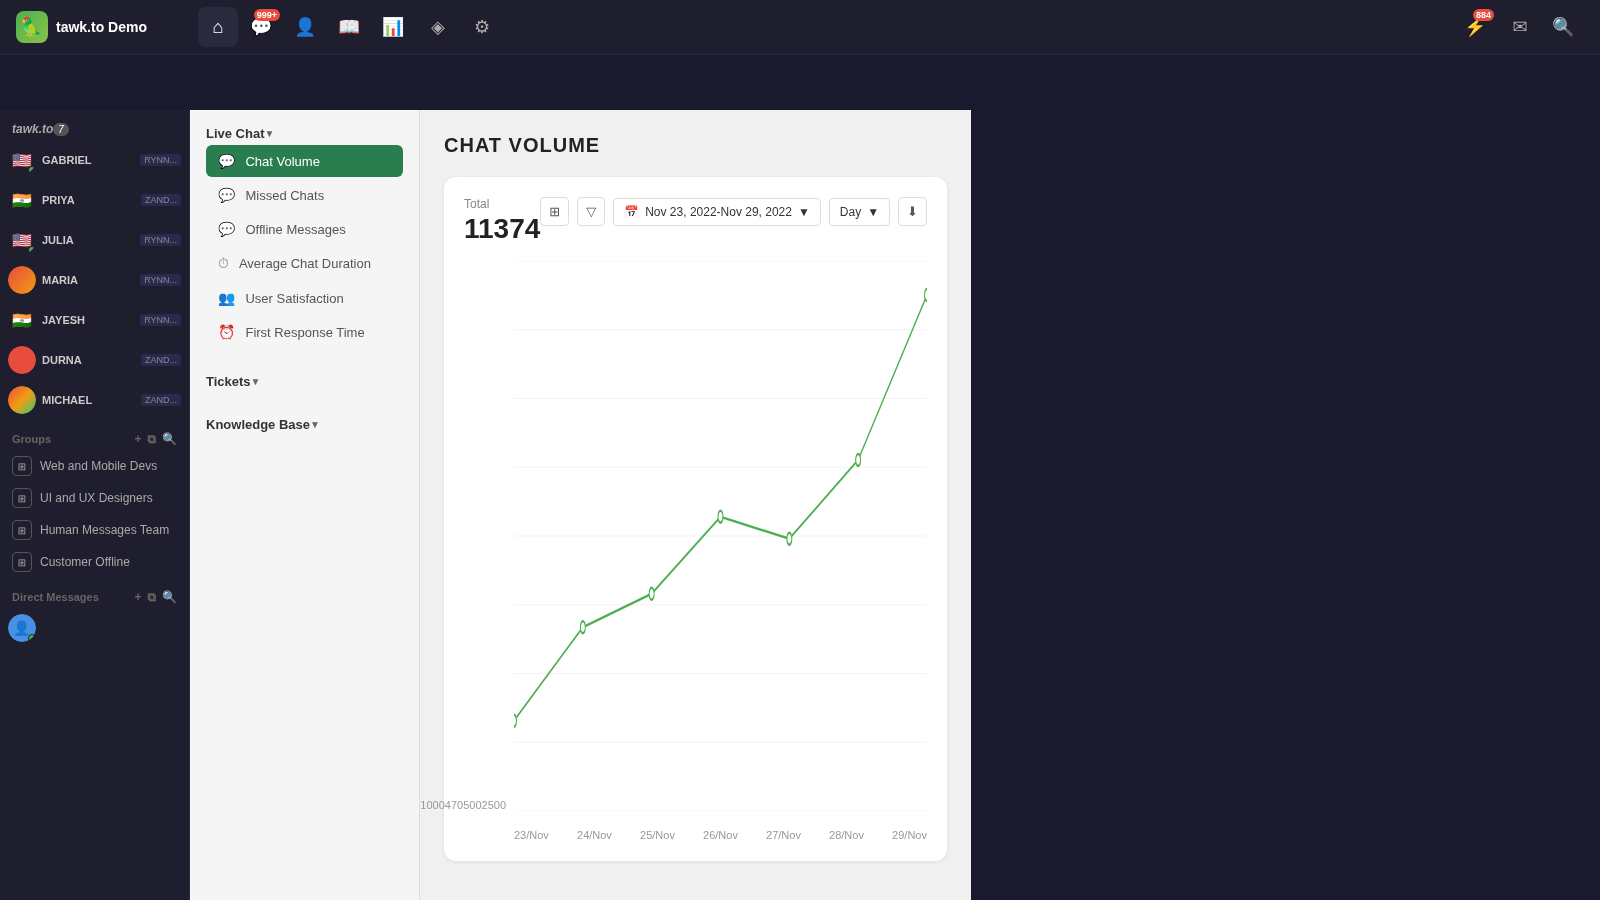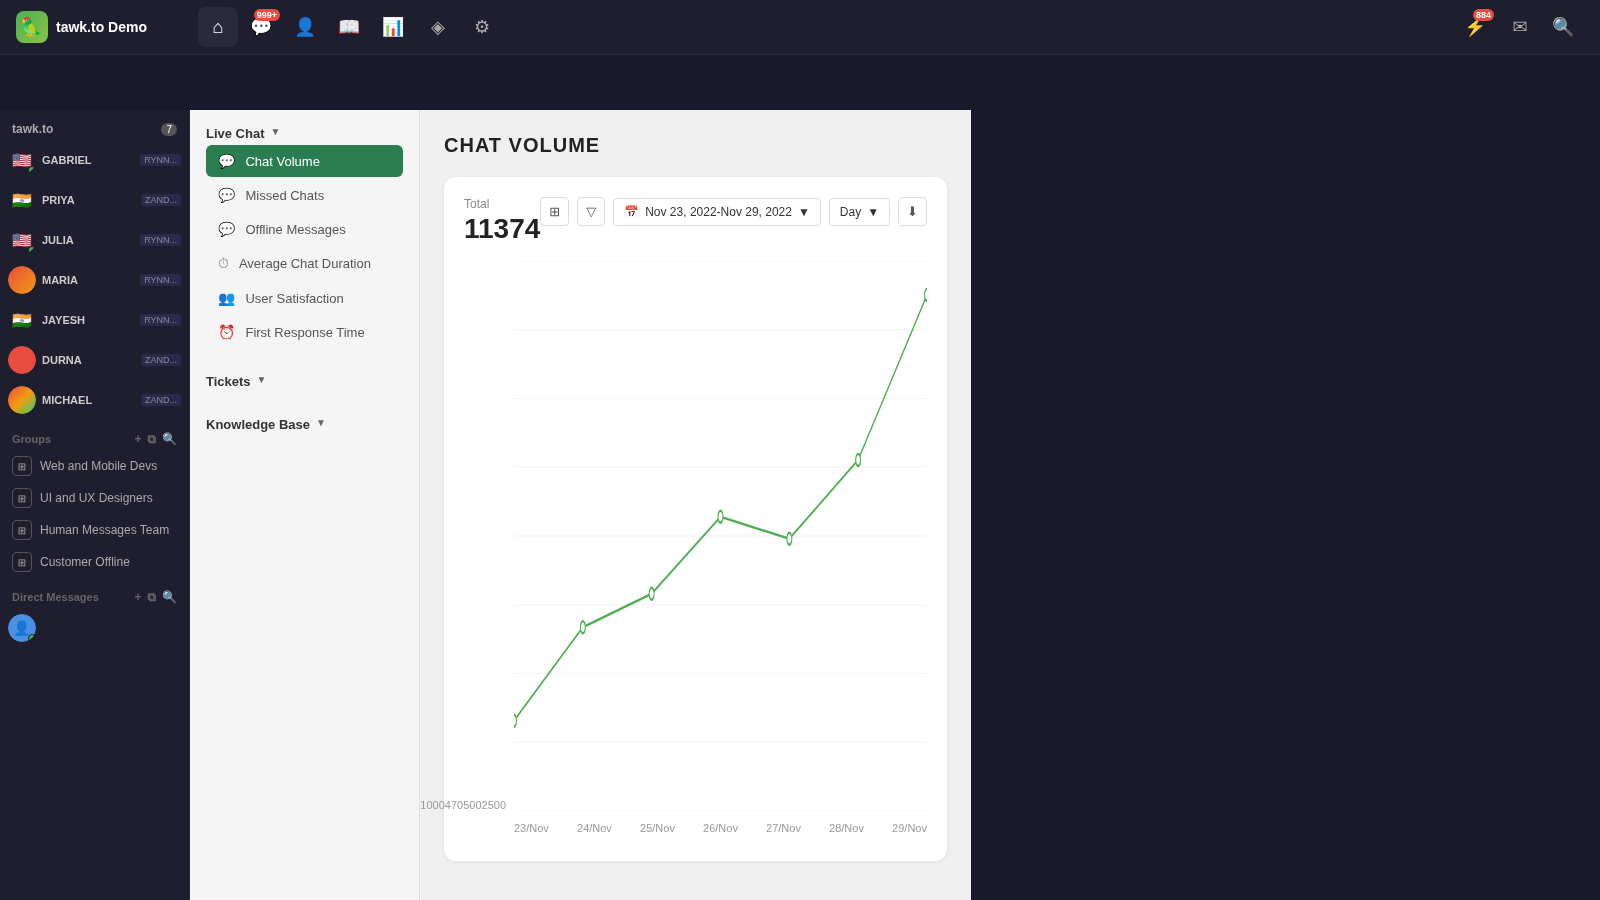--- a/index.html
+++ b/index.html
@@ -38,22 +38,22 @@
     }
     .topbar-right .topbar-icon { position: relative; }
 
     
     .sidebar {
       width: 190px; background: #1e1e2e; margin-top: 55px; height: calc(900px - 55px);
       display: flex; flex-direction: column; border-right: 1px solid #2a2a3e;
       overflow-y: auto;
     }
     .sidebar-header {
-      display: flex; justify-content: space-between; align-items: center;
-      padding: 12px 12px 4px; color: #888; font-size: 11px;
+      display: flex; align-items: center;
+      padding: 12px 12px 4px; color: #888; font-size: 11px; font-style: italic;
     }
     .contact-item {
       display: flex; align-items: center; padding: 6px 8px; cursor: pointer;
       gap: 6px;
     }
     .contact-avatar {
       width: 28px; height: 28px; border-radius: 50%; overflow: hidden;
       flex-shrink: 0; position: relative;
     }
     .contact-avatar .flag {
@@ -86,22 +86,22 @@
 
     
     .middle-nav {
       width: 230px; background: #f5f5f5; margin-top: 55px; height: calc(900px - 55px);
       overflow-y: auto; border-right: 1px solid #ddd;
     }
     .middle-nav-section {
       padding: 16px 16px 8px;
     }
     .nav-section-title {
-      font-size: 13px; font-weight: 600; color: #333; display: flex; 
-      gap: 6px; cursor: pointer; margin-bottom: 4px;
+      font-size: 13px; font-weight: 600; color: #333; display: flex; align-items: center;
+      cursor: pointer; margin-bottom: 4px;
     }
     .nav-section-title .chevron { color: #666; font-size: 10px; }
     .nav-item {
       display: flex; align-items: center; gap: 10px; padding: 8px 12px;
       border-radius: 6px; cursor: pointer; color: #555; font-size: 13px;
       margin: 2px 0;
     }
     .nav-item.active { background: #2a7d4f; color: #fff; }
     .nav-item.active .nav-icon { color: #fff; }
     .nav-icon { font-size: 14px; color: #888; }
@@ -138,21 +138,21 @@
     .date-picker .cal-icon { color: #888; }
     .chart-area { position: relative; height: 580px; }
     .y-axis {
       position: absolute; left: 0; top: 0; bottom: 30px; width: 50px;
       display: flex; flex-direction: row; justify-content: flex-end;
       align-items: flex-end; padding-right: 8px;
     }
     .y-label { font-size: 11px; color: #999; }
     .x-axis {
       position: absolute; bottom: 0; left: 50px; right: 0; height: 30px;
-      display: flex; justify-content: space-between; align-items: center;
+      display: flex; justify-content: space-between; align-items: flex-end;
       padding-top: 4px;
     }
     .x-label { font-size: 11px; color: #999; text-align: center; }
     svg.chart-svg {
       position: absolute; left: 50px; right: 0; top: 0; bottom: 30px;
       width: calc(100% - 50px); height: calc(100% - 30px);
     }
     .grid-line {
       stroke: #eee; stroke-width: 1;
     }

